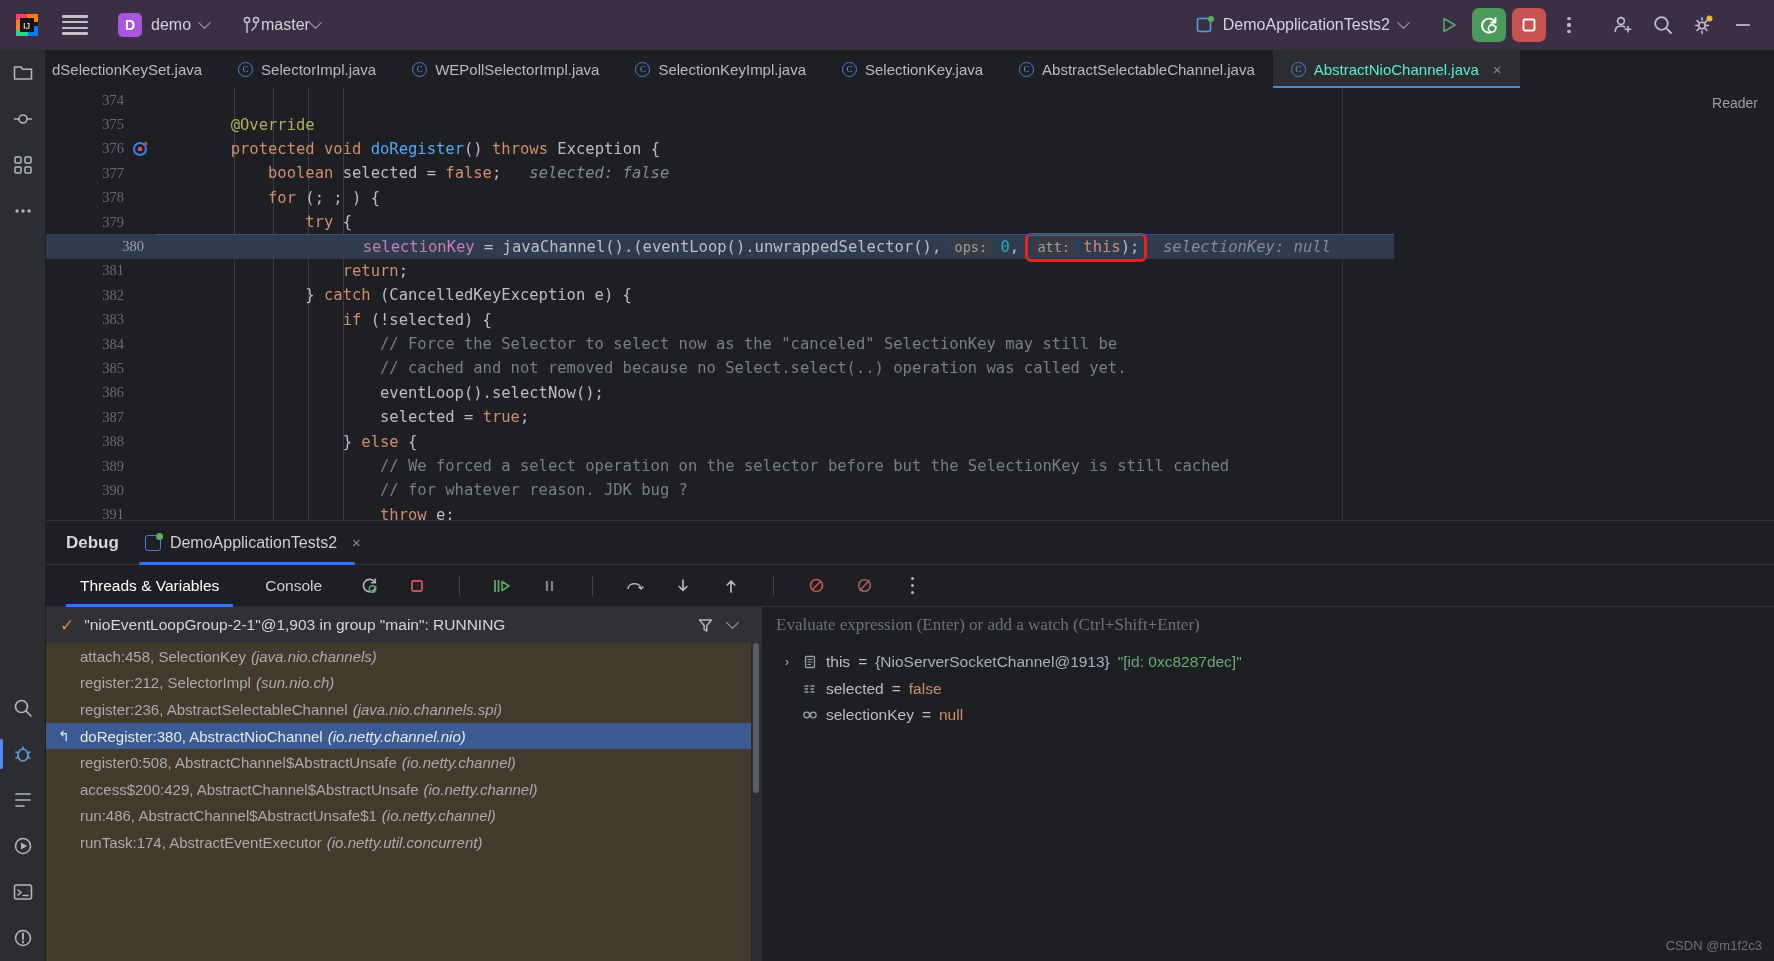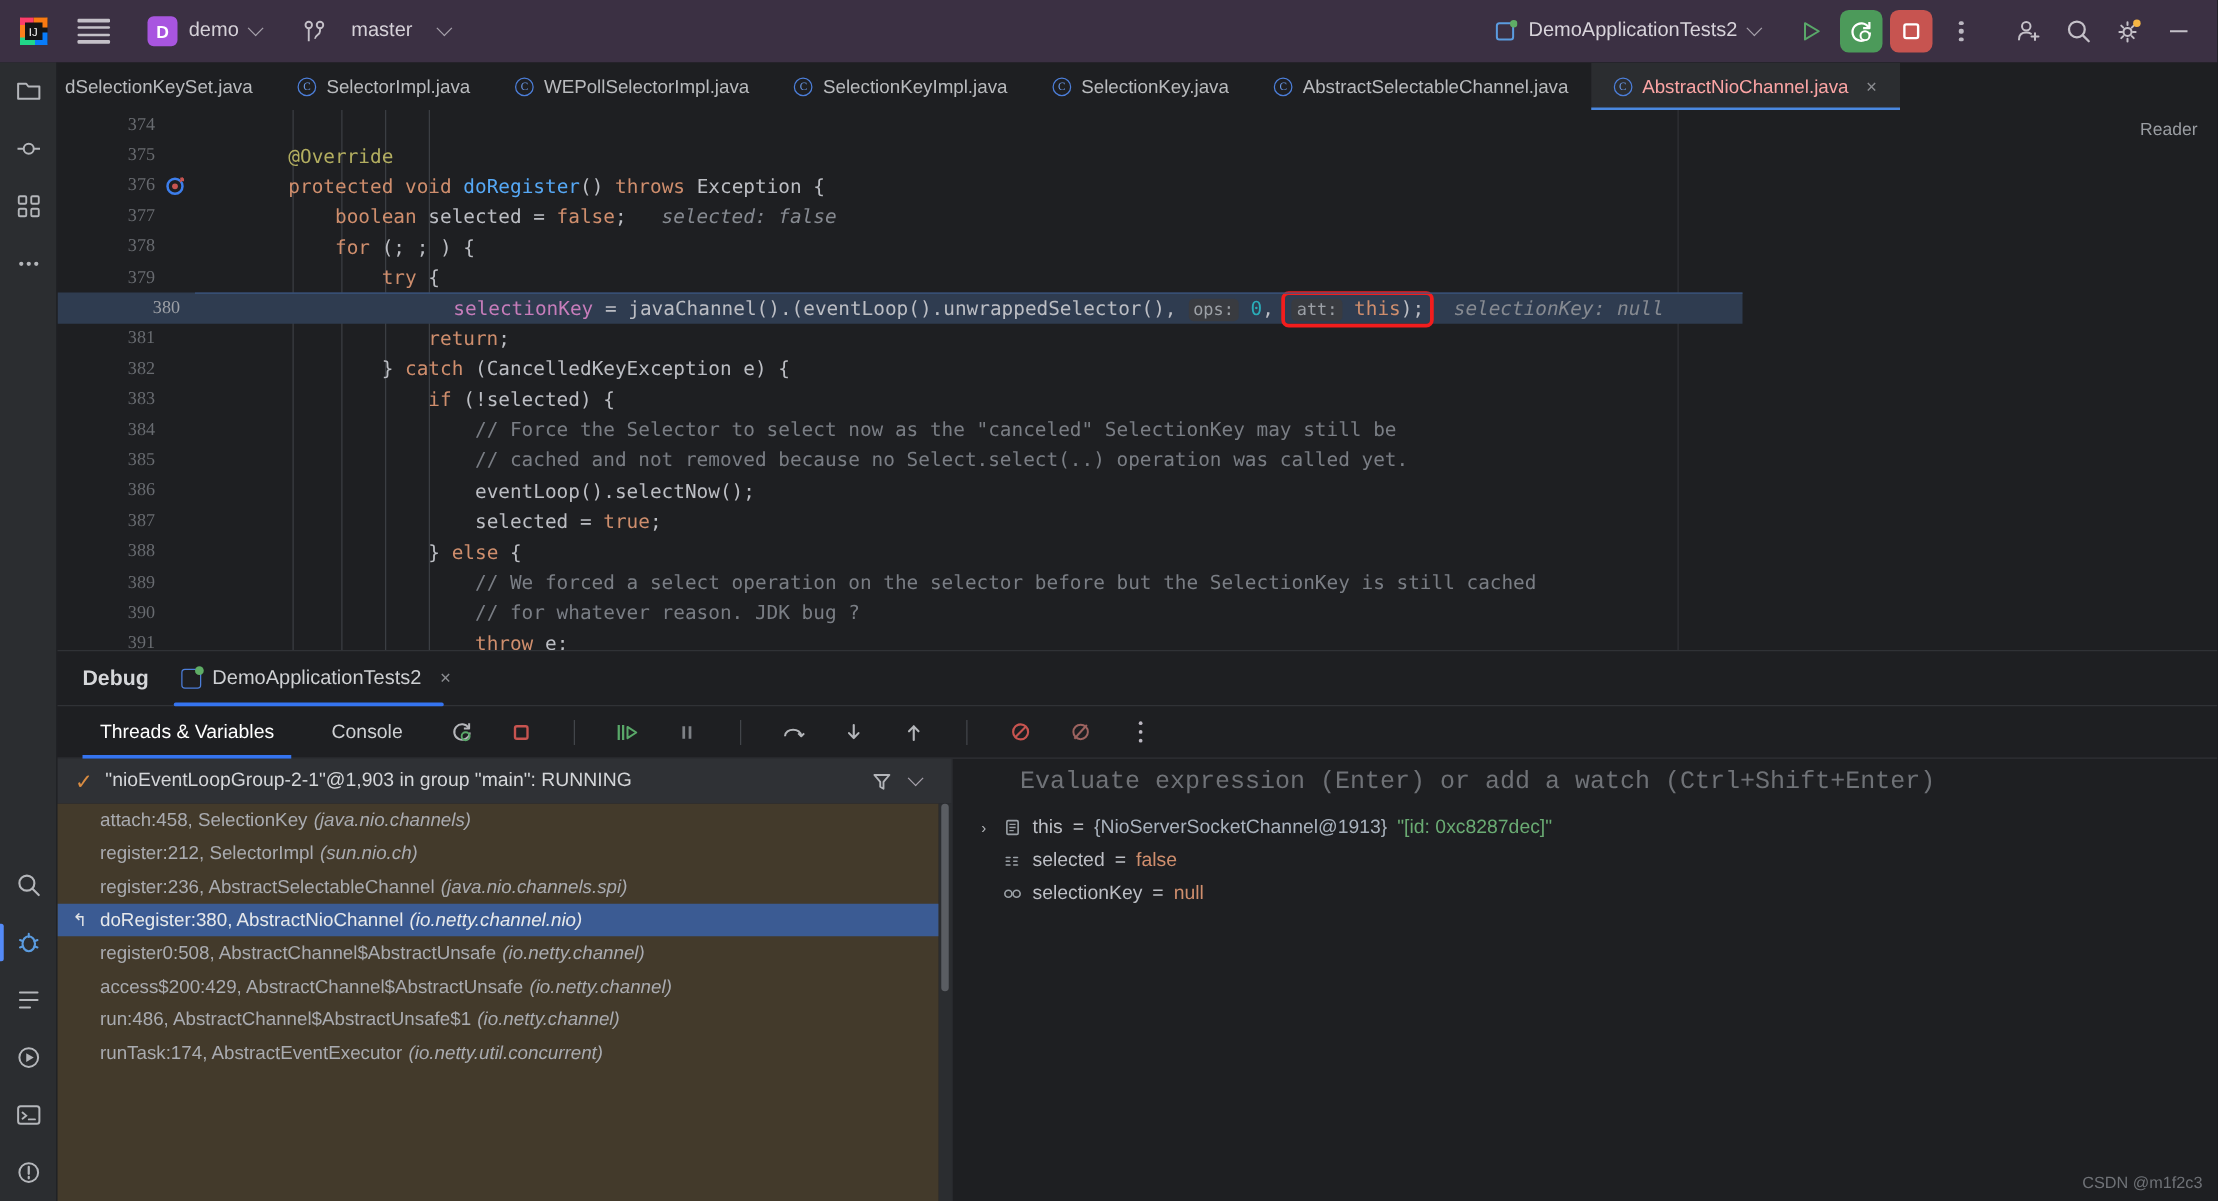--- a/index.html
+++ b/index.html
@@ -22,21 +22,21 @@
   .tb-burger i { display: block; height: 2.6px; background: #c4c0c8; border-radius: 1px; }
   .proj-chip {
     display: flex; align-items: center; gap: 9px; padding: 4px 8px; border-radius: 6px; cursor: pointer;
   }
   .proj-badge {
     width: 24px; height: 24px; border-radius: 5px; background: #a855e0;
     color: #fff; font-size: 14px; font-weight: bold; display: flex; align-items: center; justify-content: center;
   }
   .proj-name { color: #d5d1d8; font-size: 16px; }
   .chev { display: inline-block; width: 9px; height: 9px; border-right: 1.7px solid #a7a2ac; border-bottom: 1.7px solid #a7a2ac; transform: rotate(45deg) translate(-2px,-2px); }
-  .vcs-chip { display: flex; align-items: center; gap: 21px; padding: 4px 8px; border-radius: 6px; margin-left: 18px; cursor: pointer; }
+  .vcs-chip { display: flex; align-items: center; gap: 1px; padding: 4px 8px; border-radius: 6px; margin-left: 18px; cursor: pointer; }
   .vcs-name { color: #d5d1d8; font-size: 16px; }
   .tb-spacer { flex: 1 1 auto; }
   .runcfg { display: flex; align-items: center; gap: 9px; padding: 4px 8px; border-radius: 6px; cursor: pointer; }
   .runcfg-name { color: #d7d3da; font-size: 16px; }
   .tb-icons { display: flex; align-items: center; gap: 6px; margin-left: 16px; }
   .ic-btn { width: 34px; height: 34px; border-radius: 7px; display: flex; align-items: center; justify-content: center; cursor: pointer; }
   .ic-btn.green { background: #4c9a5a; }
   .ic-btn.red { background: #c75450; }
   .dots-v { display: flex; flex-direction: column; gap: 3.5px; align-items: center; }
   .dots-v i { width: 3.2px; height: 3.2px; border-radius: 50%; background: #bcb8c2; display: block; }
@@ -113,21 +113,21 @@
   .frame { height: 26.6px; display: flex; align-items: center; padding: 0 0 0 34px; color: #a9abb0; font-size: 15px; white-space: nowrap; cursor: pointer; }
   .frame .pkg { font-style: italic; color: #a9abb0; margin-left: 5px; }
   .frame.sel { background: #3b5b93; color: #e6e8ea; position: relative; padding-left: 34px; }
   .frame.sel .pkg { color: #e6e8ea; }
   .frame.sel .retic { position: absolute; left: 12px; color: #dfe2e5; font-size: 14px; }
   .frames-scroll { position: absolute; right: 0; top: 36px; width: 10px; bottom: 0; background: #2b2d30; }
   .frames-scroll i { position: absolute; top: 0; left: 2px; width: 6px; height: 150px; background: #5a5d62; border-radius: 3px; display: block; }
 
   .vars-col { flex: 1 1 auto; position: relative; }
   .eval-row { height: 36px; display: flex; align-items: center; padding-left: 14px; }
-  .eval-ph { color: #6f7277; font-size: 20px; font-family: Liberation Mono, monospace; margin-left: 40px; }
+  .eval-ph { color: #6f7277; font-size: 17px; font-family: Liberation Serif, serif; }
   .vars-list { position: absolute; left: 0; top: 36px; right: 0; bottom: 0; padding-top: 6px; }
   .vrow { height: 26.6px; display: flex; align-items: center; font-size: 15.5px; color: #bcbec4; gap: 8px; padding-left: 18px; cursor: pointer; }
   .vexp { width: 14px; color: #b2b4b8; font-size: 12px; text-align: center; flex: 0 0 auto; }
   .vic { width: 16px; flex: 0 0 auto; display:flex; align-items:center; justify-content:center; }
   .vname { color: #bcbec4; }
   .vval-ref { color: #a9b2bd; }
   .vval-str { color: #6aab73; }
   .vval-kw { color: #cf8e6d; }
 
   .watermark { position: absolute; right: 12px; bottom: 8px; color: #6f7277; font-size: 13px; }
@@ -329,21 +329,21 @@
     <div class="etab">
       <span class="cls-ic">C</span>
       <span>SelectionKey.java</span>
     </div>
     <div class="etab">
       <span class="cls-ic">C</span>
       <span>AbstractSelectableChannel.java</span>
     </div>
     <div class="etab active">
       <span class="cls-ic">C</span>
-      <span style="color:#fca5a5">AbstractNioChannel.java</span>
+      <span style="color:#5eead4">AbstractNioChannel.java</span>
       <span class="tabx">×</span>
     </div>
   </div>
 
   <div class="editor">
     <div class="ed-rightpanel">
       <div class="reader-lbl">Reader</div>
     </div>
 
     <div class="code-area">

